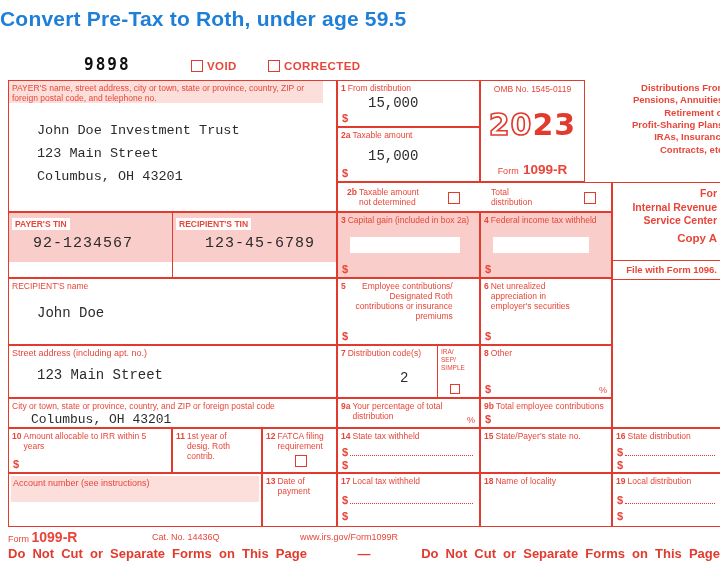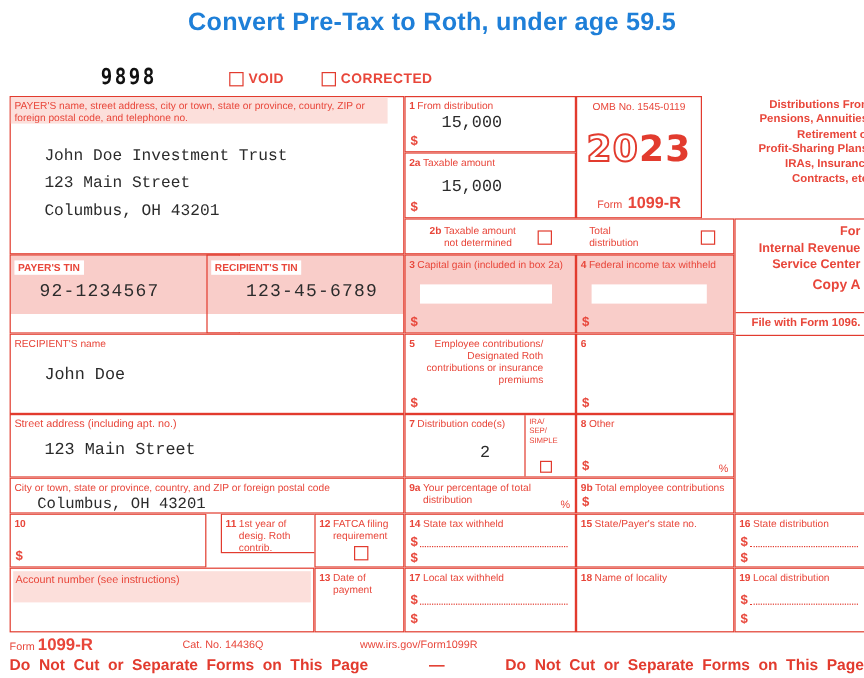--- a/index.html
+++ b/index.html
@@ -6,21 +6,21 @@
     --red:#e23b2e;
     --red-text:#e8463a;
     --pink:#f9cdc9;
     --pink-light:#fcdfdb;
     --blue:#1e7fd8;
     --ink:#2b2b2b;
   }
   *{margin:0;padding:0;box-sizing:border-box;}
   body{background:#fff;font-family:"Liberation Sans",sans-serif;}
   .page{position:relative;width:720px;height:565px;background:#fff;overflow:hidden;}
-  .title{position:absolute;left:0;top:7px;width:720px;text-align:center;
+  .title{position:absolute;left:0;top:7px;width:720px;text-align:left;
     font-size:21px;font-weight:bold;color:var(--blue);letter-spacing:.2px;}
   .form-code{position:absolute;left:84px;top:54px;font-family:"DejaVu Sans Mono",monospace;
     font-size:16px;font-weight:bold;color:#111;letter-spacing:2px;transform:scaleY(1.15);}
   .cb{display:inline-block;width:12px;height:12px;border:1.6px solid var(--red);background:#fff;vertical-align:middle;}
   .cb-sm{width:10px;height:10px;}
   .hdr-check{position:absolute;top:60px;display:flex;align-items:center;gap:4px;
     color:var(--red-text);font-weight:bold;font-size:11.5px;letter-spacing:.4px;}
   .cell{position:absolute;border:1px solid var(--red);background:#fff;color:var(--red-text);}
   .lbl{font-size:8.5px;line-height:1.18;padding:2px 3px 0 3px;display:flex;gap:2px;align-items:flex-start;}
   .lbl .num{font-weight:bold;flex:none;}
@@ -93,21 +93,21 @@
   <div class="cell noborder rtxt" style="left:580px;top:82px;width:146px;font-size:9.5px;">
     <div>Distributions From</div>
     <div>Pensions, Annuities,</div>
     <div>Retirement or</div>
     <div>Profit-Sharing Plans,</div>
     <div>IRAs, Insurance</div>
     <div>Contracts, etc.</div>
   </div>
 
   <div class="cell" style="left:337px;top:182px;width:275px;height:30px;">
-    <div class="lbl" style="position:absolute;left:17px;top:2px;justify-content:center;">
+    <div class="lbl" style="position:absolute;left:6px;top:2px;justify-content:center;">
         <span class="num">2b</span>
       <span><span>Taxable amount</span><br><span>not determined</span></span>
     </div>
     <span class="cb" style="position:absolute;left:110px;top:9px;"></span>
     <div class="lbl" style="position:absolute;left:150px;top:2px;">
         <span><span>Total</span><br><span>distribution</span></span>
       </div>
     <span class="cb" style="position:absolute;left:246px;top:9px;"></span>
   </div>
 
@@ -143,20 +143,21 @@
   <div class="cell" style="left:337px;top:278px;width:143px;height:67px;">
     <div class="lbl">
         <span class="num">5</span>
         <span style="max-width:105px;text-align:right;">Employee contributions/ Designated Roth contributions or insurance premiums</span>
       </div>
     <div class="dollar">$</div>
   </div>
   <div class="cell" style="left:480px;top:278px;width:132px;height:67px;">
     <div class="lbl">
         <span class="num">6</span>
+        <span style="max-width:95px;">Net unrealized appreciation in employer's securities</span>
       </div>
     <div class="dollar">$</div>
   </div>
 
   <div class="cell" style="left:8px;top:345px;width:329px;height:53px;">
     <div class="lbl" style="font-size:9px;">Street address (including apt. no.)</div>
     <div class="typed" style="left:28px;top:21px;font-size:14px;">123 Main Street</div>
   </div>
   <div class="cell" style="left:337px;top:345px;width:143px;height:53px;">
     <div class="lbl" style="width:98px;">
@@ -195,24 +196,25 @@
     <div class="lbl">
         <span class="num">9b</span>
         <span>Total employee contributions</span>
       </div>
     <div class="dollar">$</div>
   </div>
 
   <div class="cell" style="left:8px;top:428px;width:164px;height:45px;">
     <div class="lbl">
         <span class="num">10</span>
-      </div>
-    <div class="dollar">$</div>
-  </div>
-  <div class="cell" style="left:184px;top:428px;width:90px;height:33px;">
+        <span style="max-width:125px;">Amount allocable to IRR within 5 years</span>
+      </div>
+    <div class="dollar">$</div>
+  </div>
+  <div class="cell" style="left:172px;top:428px;width:90px;height:45px;">
     <div class="lbl">
         <span class="num">11</span>
         <span style="max-width:62px;">1st year of desig. Roth contrib.</span>
       </div>
   </div>
   <div class="cell" style="left:262px;top:428px;width:75px;height:45px;">
     <div class="lbl">
         <span class="num">12</span>
         <span style="max-width:48px;">FATCA filing requirement</span>
       </div>

